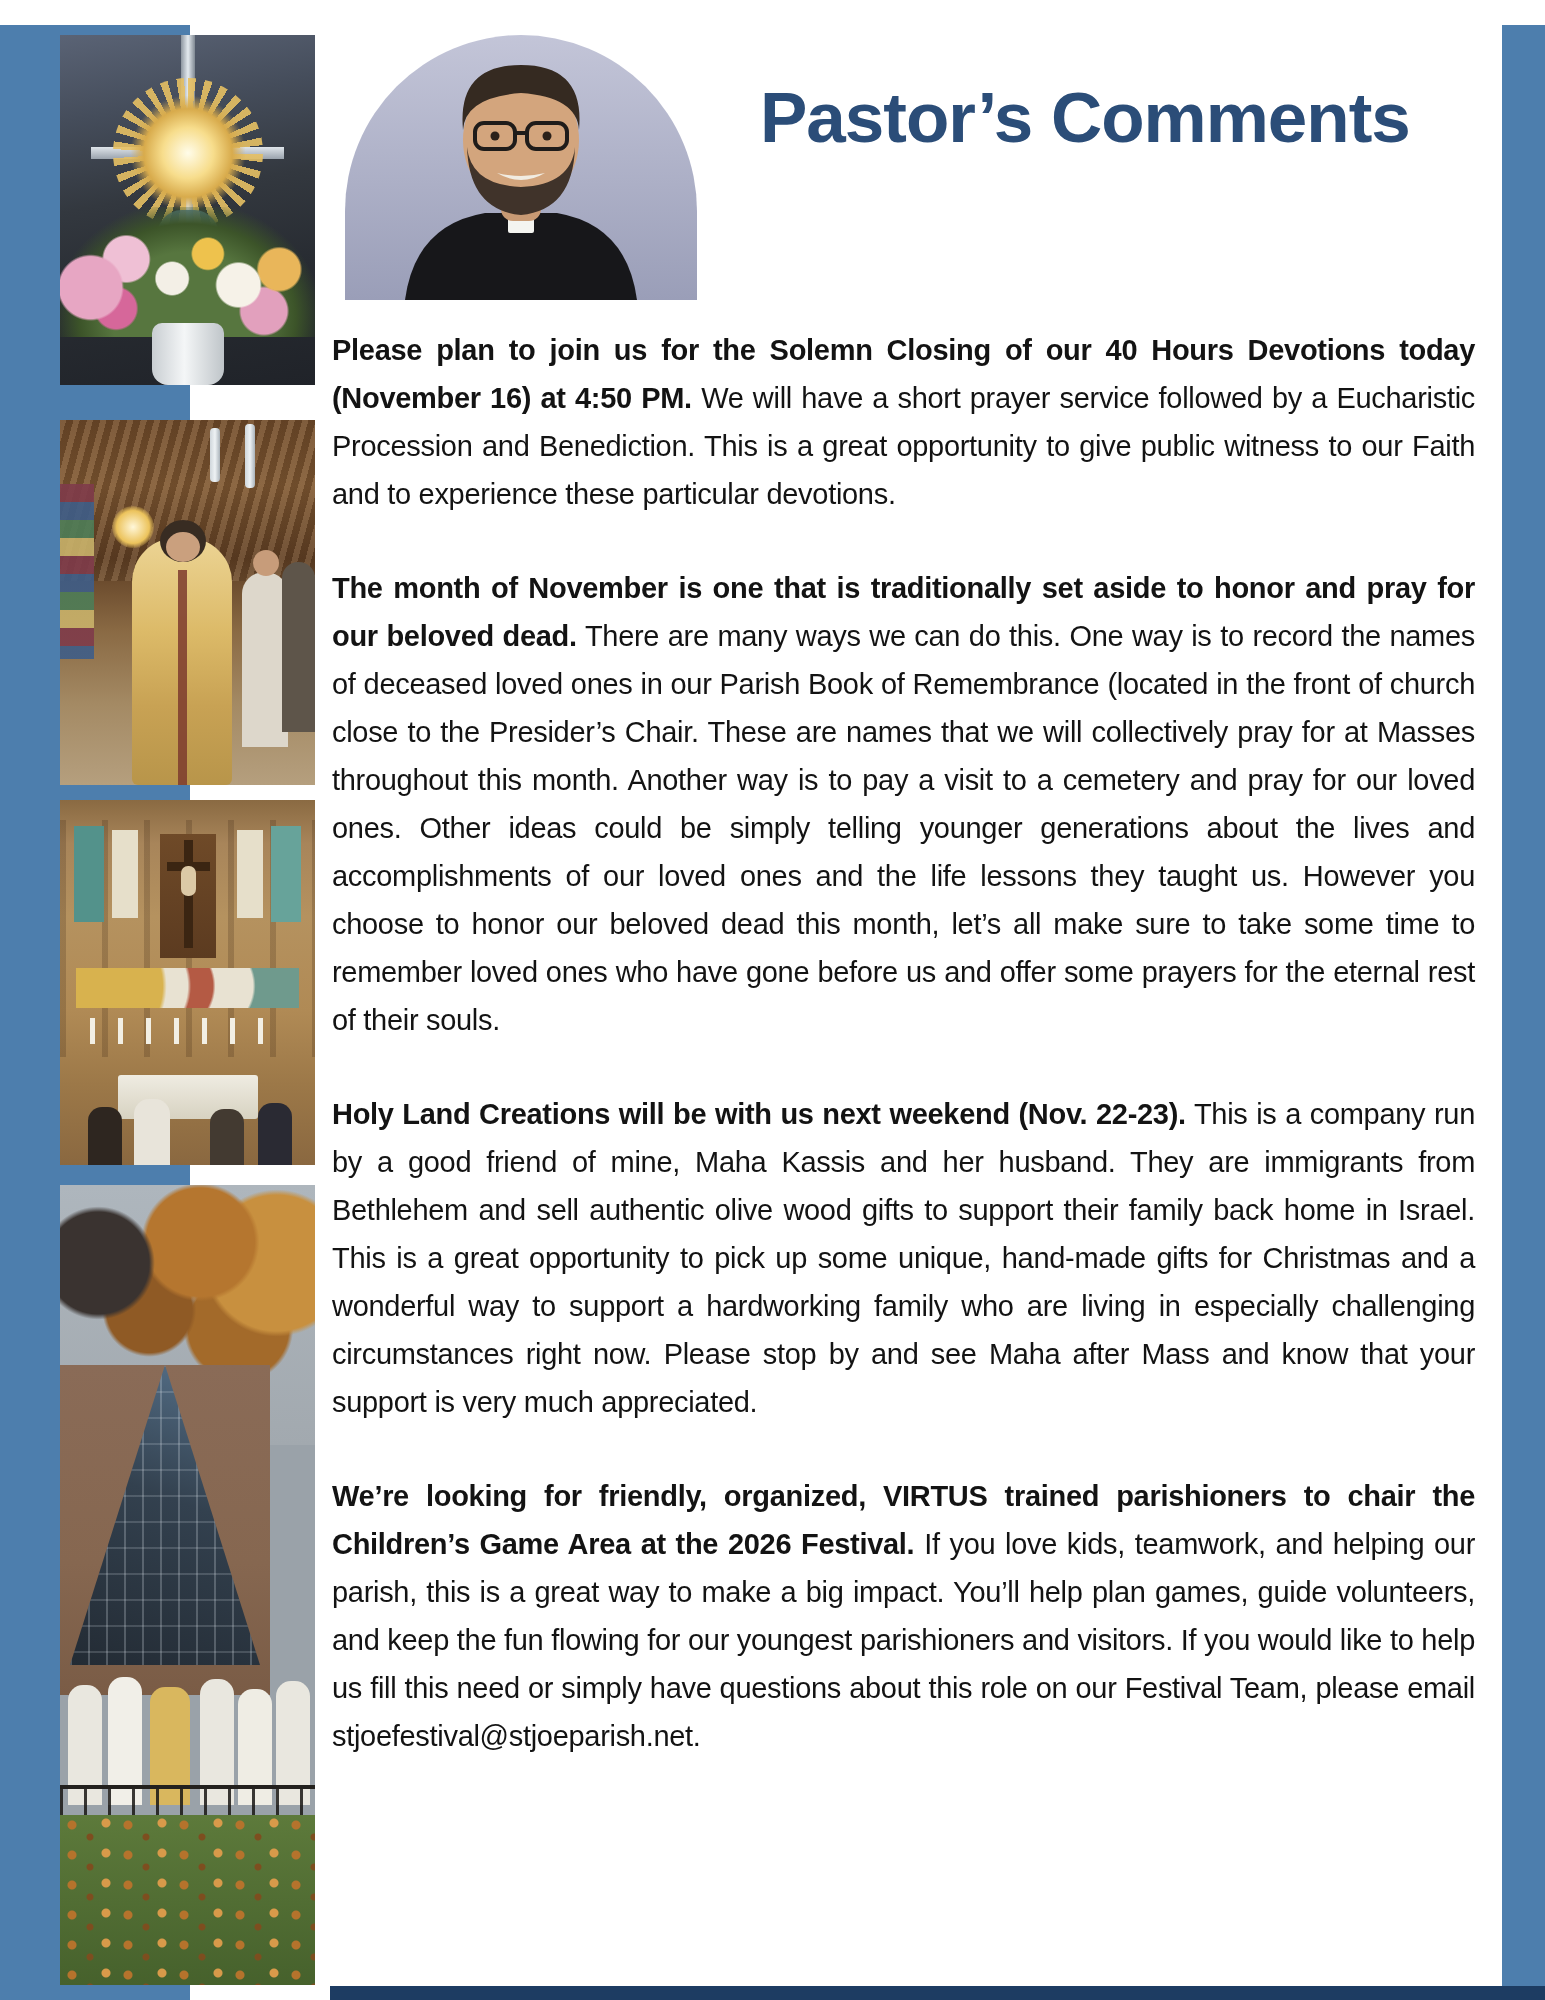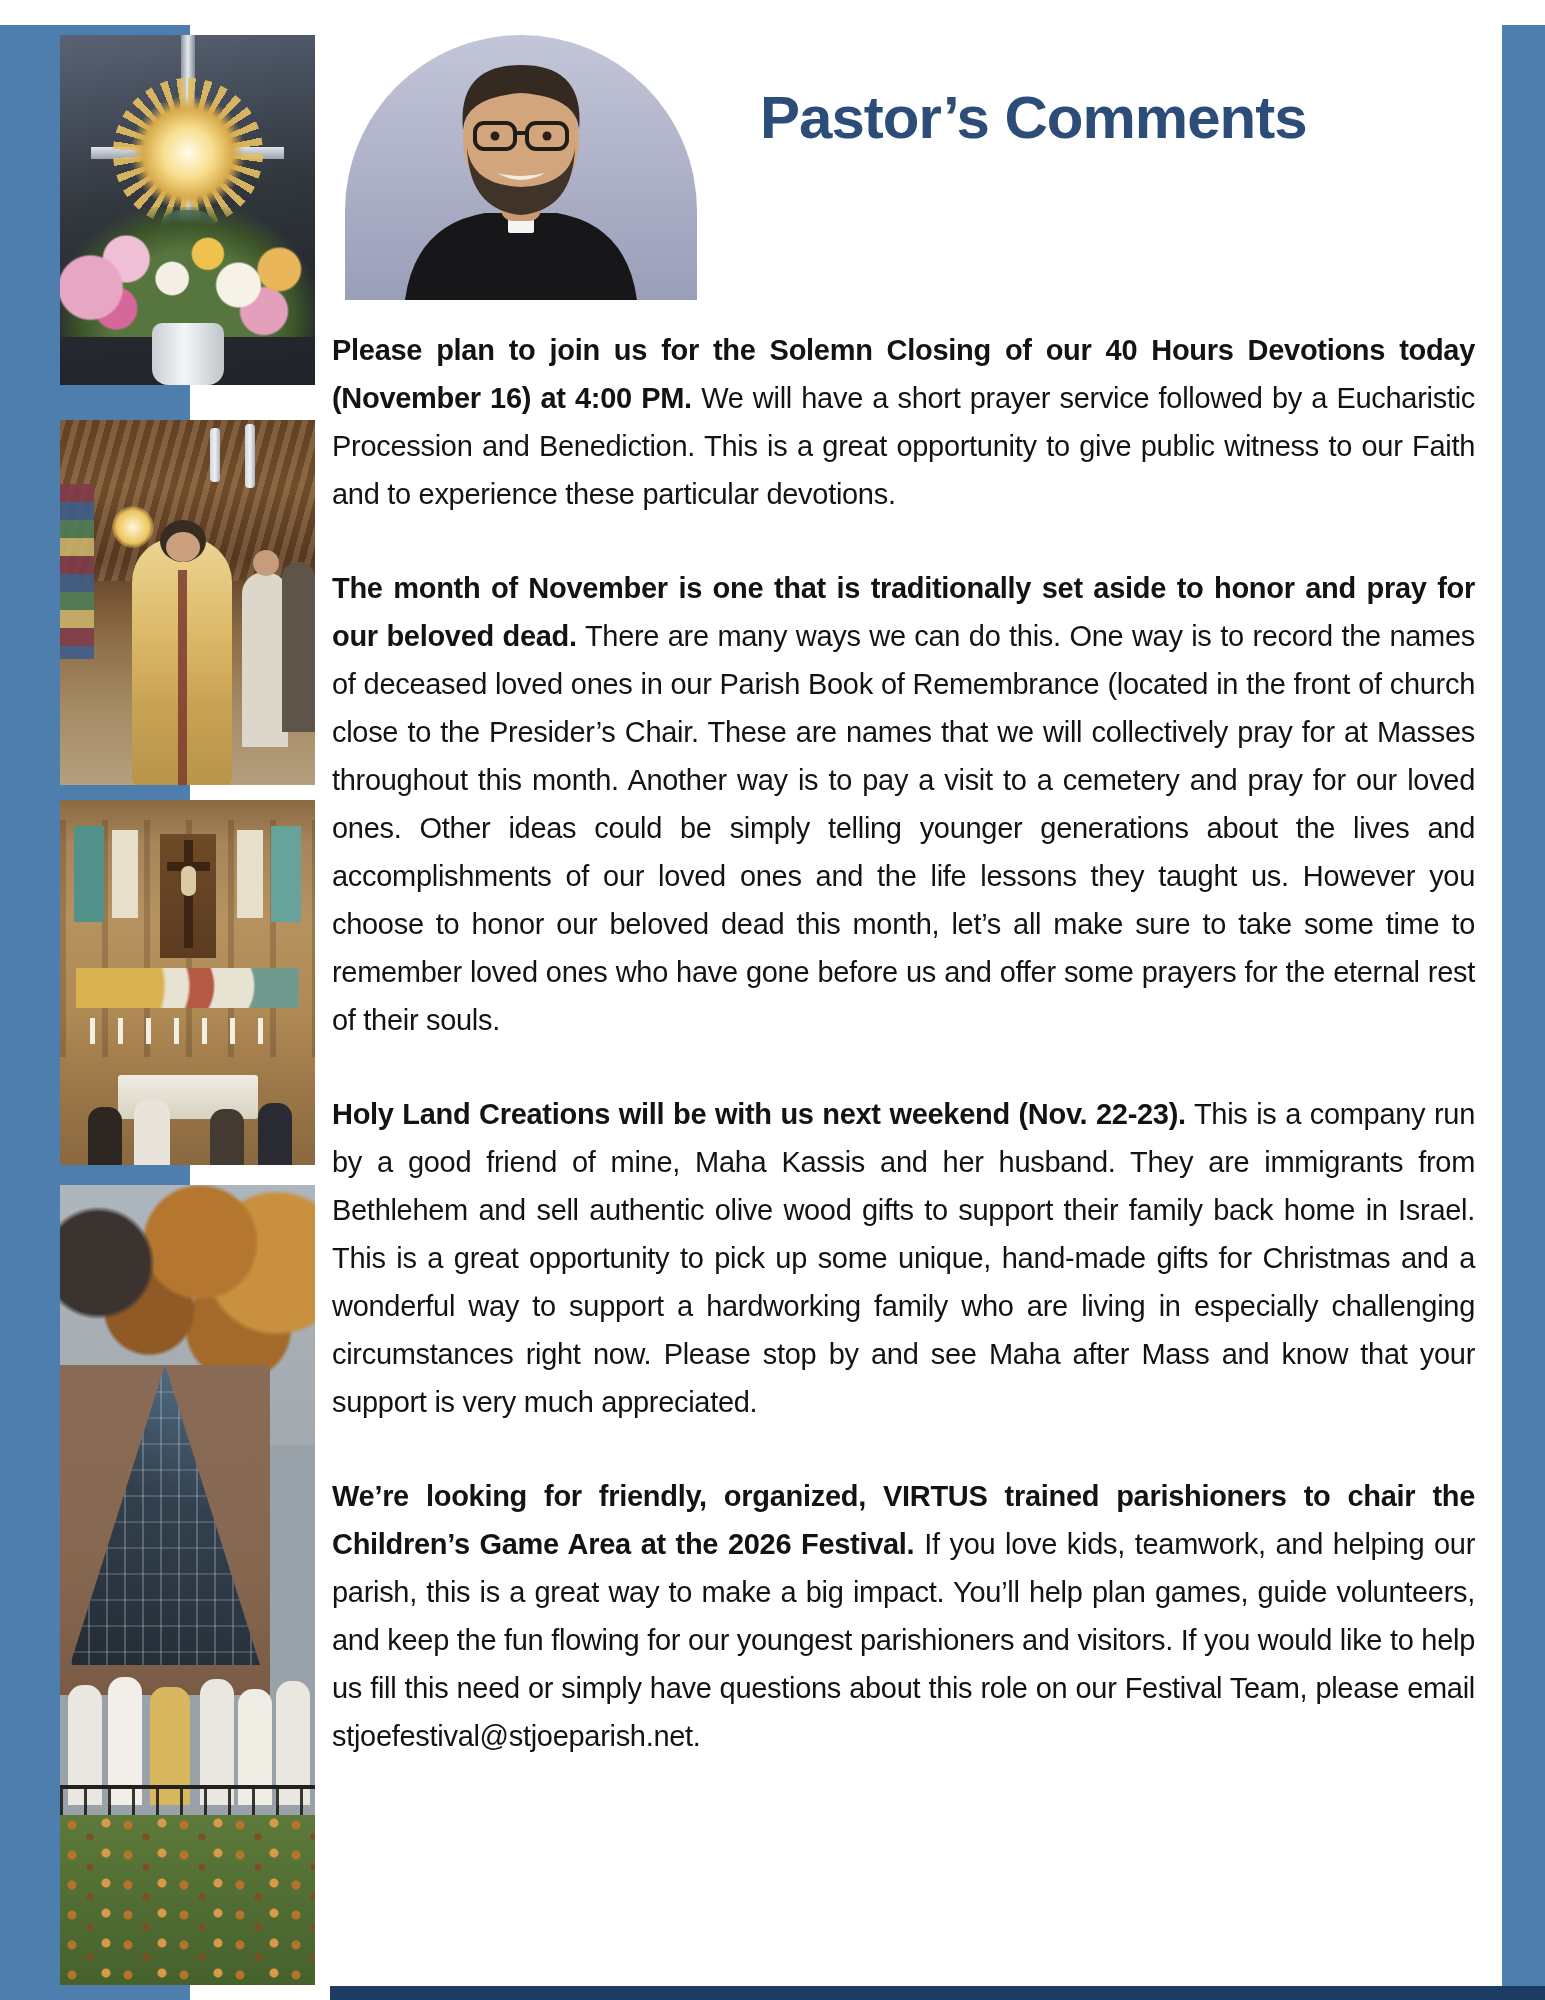--- a/index.html
+++ b/index.html
@@ -126,21 +126,21 @@
         radial-gradient(circle at 12px 10px,#b5732c 0 4px,rgba(0,0,0,0) 5px),
         radial-gradient(circle at 30px 22px,#7d4e1f 0 3px,rgba(0,0,0,0) 4px),
         radial-gradient(circle at 46px 8px,#d89a4a 0 4px,rgba(0,0,0,0) 5px),
         linear-gradient(180deg,#5d7a3b,#46612c);
        background-size:56px 30px,56px 30px,56px 30px,100% 100%;}
 
   
   .avatar{position:absolute;left:345px;top:35px;width:352px;height:265px;
        border-radius:176px 176px 0 0;overflow:hidden;z-index:2;}
   .page-title{position:absolute;left:760px;top:78px;width:720px;
-       color:#2b4d78;font-weight:bold;font-size:60px;line-height:80px;letter-spacing:-1px;}
+       color:#2b4d78;font-weight:bold;font-size:71px;line-height:80px;letter-spacing:-1px;}
 
   
   .article{position:absolute;left:332px;top:326px;width:1143px;
        font-size:29px;line-height:48px;letter-spacing:-0.3px;text-align:justify;}
   .article p{margin:0 0 46px 0;}
   .article p:last-child{margin-bottom:3px;}
   .lead{font-weight:bold;}
 </style>
 </head>
 <body>
@@ -240,17 +240,17 @@
     <circle cx="150" cy="101" r="4.5" fill="#2b211a"></circle>
     <circle cx="202" cy="101" r="4.5" fill="#2b211a"></circle>
   </svg>
 </div>
 
 <div class="page-title">
   <div>Pastor’s Comments</div>
 </div>
 
 <div class="article">
-  <p><span class="lead">Please plan to join us for the Solemn Closing of our 40 Hours Devotions today (November 16) at 4:00 PM.</span><span> We will have a short prayer service followed by a Eucharistic Procession and Benediction. This is a great opportunity to give public witness to our Faith and to experience these particular devotions.</span></p>
+  <p><span class="lead">Please plan to join us for the Solemn Closing of our 40 Hours Devotions today (November 16) at 4:50 PM.</span><span> We will have a short prayer service followed by a Eucharistic Procession and Benediction. This is a great opportunity to give public witness to our Faith and to experience these particular devotions.</span></p>
   <p><span class="lead">The month of November is one that is traditionally set aside to honor and pray for our beloved dead.</span><span> There are many ways we can do this. One way is to record the names of deceased loved ones in our Parish Book of Remembrance (located in the front of church close to the Presider’s Chair. These are names that we will collectively pray for at Masses throughout this month. Another way is to pay a visit to a cemetery and pray for our loved ones. Other ideas could be simply telling younger generations about the lives and accomplishments of our loved ones and the life lessons they taught us. However you choose to honor our beloved dead this month, let’s all make sure to take some time to remember loved ones who have gone before us and offer some prayers for the eternal rest of their souls.</span></p>
   <p><span class="lead">Holy Land Creations will be with us next weekend (Nov. 22-23).</span><span> This is a company run by a good friend of mine, Maha Kassis and her husband. They are immigrants from Bethlehem and sell authentic olive wood gifts to support their family back home in Israel. This is a great opportunity to pick up some unique, hand-made gifts for Christmas and a wonderful way to support a hardworking family who are living in especially challenging circumstances right now. Please stop by and see Maha after Mass and know that your support is very much appreciated.</span></p>
   <p><span class="lead">We’re looking for friendly, organized, VIRTUS trained parishioners to chair the Children’s Game Area at the 2026 Festival.</span><span> If you love kids, teamwork, and helping our parish, this is a great way to make a big impact. You’ll help plan games, guide volunteers, and keep the fun flowing for our youngest parishioners and visitors. If you would like to help us fill this need or simply have questions about this role on our Festival Team, please email stjoefestival@stjoeparish.net.</span></p>
 </div>
 
 </body></html>

